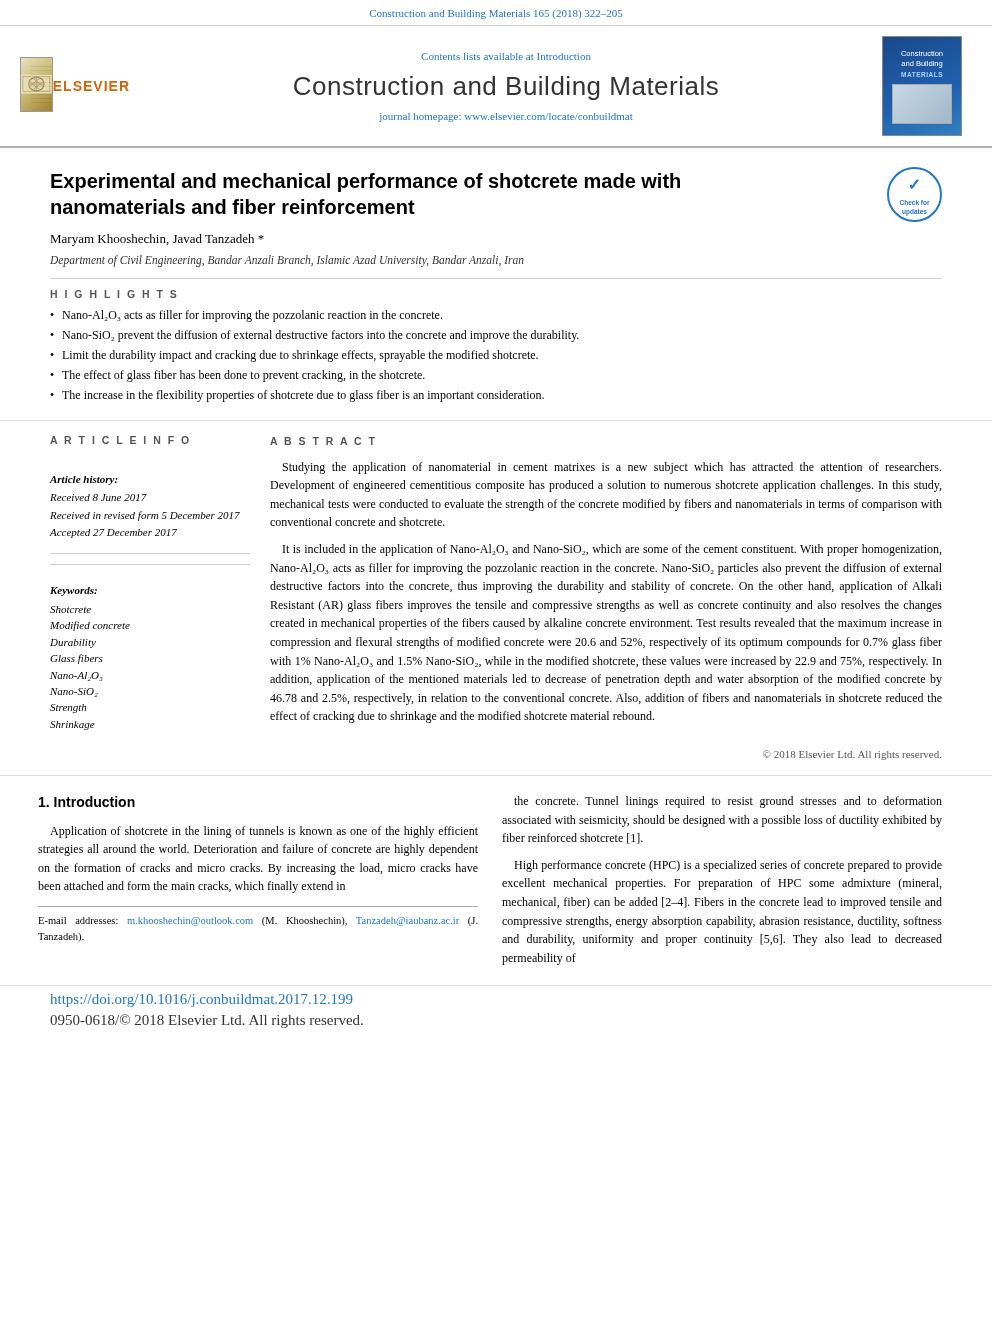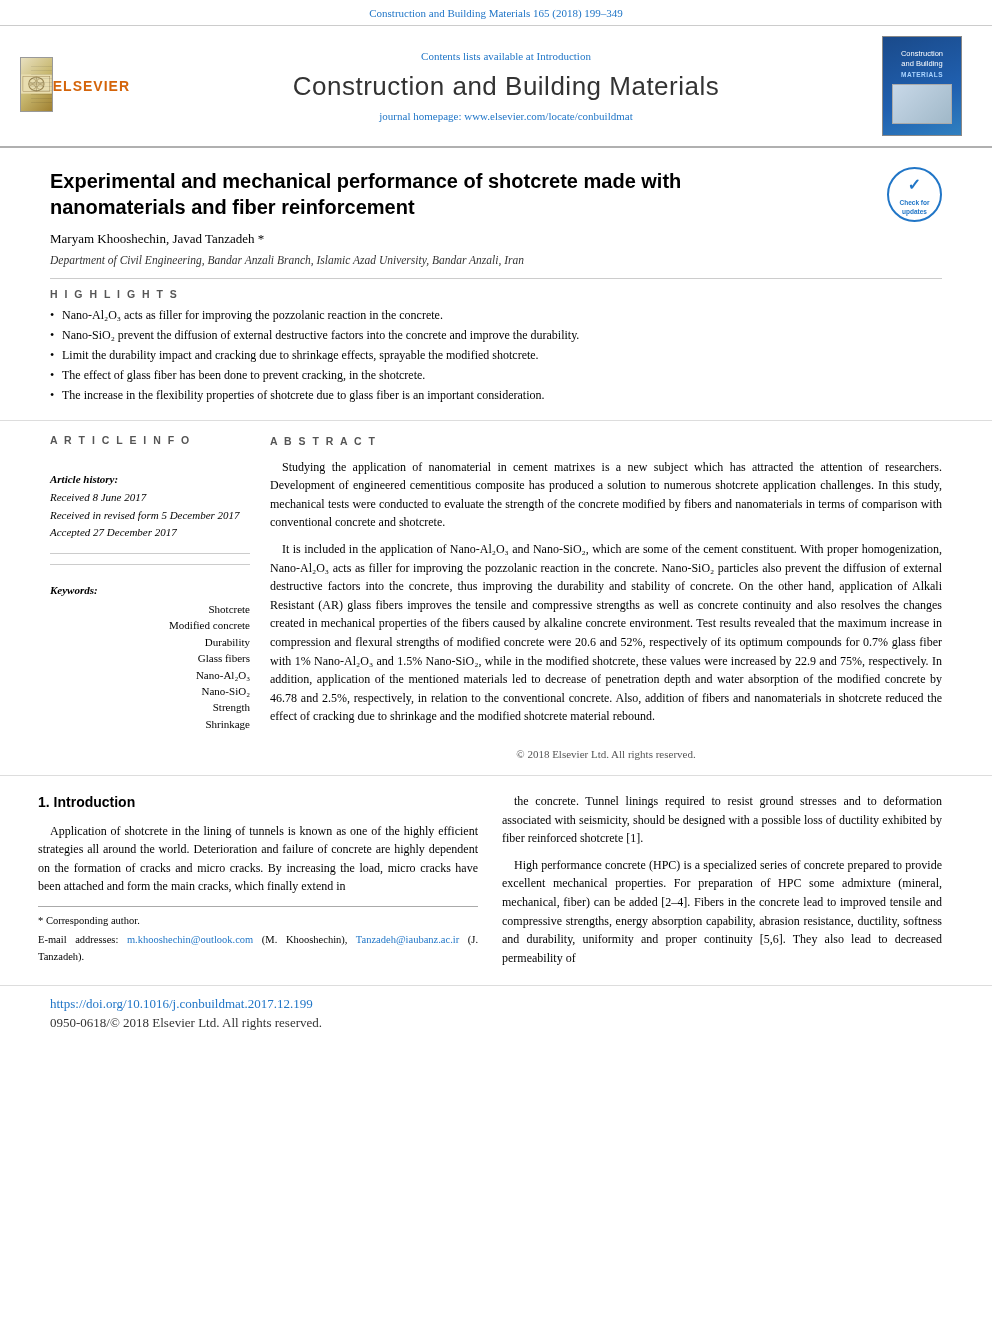--- a/index.html
+++ b/index.html
@@ -289,39 +289,39 @@
       font-size: 11px;
       margin-bottom: 4px;
     }
 
     .keywords-section .kw-list {
       list-style: none;
     }
 
     .keywords-section .kw-list li {
       margin-bottom: 1px;
-      text-align: right;
+      font-style: italic;
     }
 
     .abstract-col .section-label {
       margin-bottom: 8px;
     }
 
     .abstract-text {
       text-align: justify;
       hyphens: auto;
     }
 
     .abstract-text p {
       margin-bottom: 8px;
       text-indent: 12px;
     }
 
     .copyright {
-      text-align: center;
+      text-align: right;
       font-size: 11px;
       color: #555;
       margin-top: 20px;
     }
 
     .intro-section {
       padding: 16px 50px 10px 38px;
     }
 
     .two-col-body {
@@ -360,35 +360,35 @@
       margin-bottom: 3px;
       text-indent: 0;
     }
 
     .footnote-line a, .footnote-link {
       color: #2176c7;
       text-decoration: none;
     }
 
     .doi-bar {
-      padding: 9px 50px;
-      font-size: 13px;
+      padding: 3px 50px;
+      font-size: 15px;
       color: #333;
       border-top: 1px solid #ddd;
     }
 
     .doi-bar a {
       color: #2176c7;
     }
   </style>
 </head>
 <body>
 
 <div class="top-journal-ref">
-  <span>Construction and Building Materials 165 (2018) 199–349</span>
+  <span>Construction and Building Materials 165 (2018) 322–205</span>
 </div>
 
 <div class="journal-header">
 
   <div class="elsevier-logo">
     <div class="elsevier-logo-img">
       <svg width="80" height="50" viewBox="0 0 80 50">
         <rect width="80" height="50" fill="#e8ddb0"></rect>
         <rect x="5" y="5" width="70" height="40" fill="none" stroke="#8b7340" stroke-width="1"></rect>
 
@@ -489,21 +489,20 @@
   <div class="two-col-body">
 
     <div class="body-col">
       <div class="intro-title">
         <span>1.</span>
         <span>Introduction</span>
       </div>
       <p>Application of shotcrete in the lining of tunnels is known as one of the highly efficient strategies all around the world. Deterioration and failure of concrete are highly dependent on the formation of cracks and micro cracks. By increasing the load, micro cracks have been attached and form the main cracks, which finally extend in</p>
 
       <div class="footnote-line">
-        <p>* Corresponding author.</p>
         <p>
           <span>E-mail addresses:</span>
           <a class="footnote-link">m.khooshechin@outlook.com</a>
           <span>(M. Khooshechin),</span>
           <a class="footnote-link">Tanzadeh@iaubanz.ac.ir</a>
           <span>(J. Tanzadeh).</span>
         </p>
       </div>
     </div>
 

